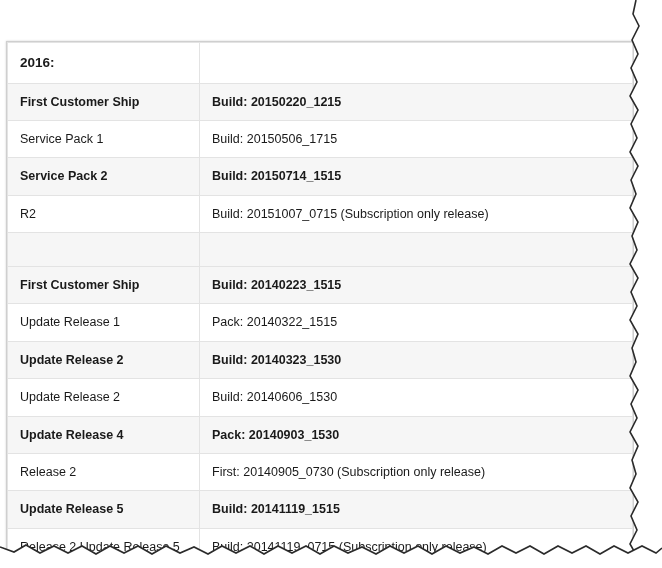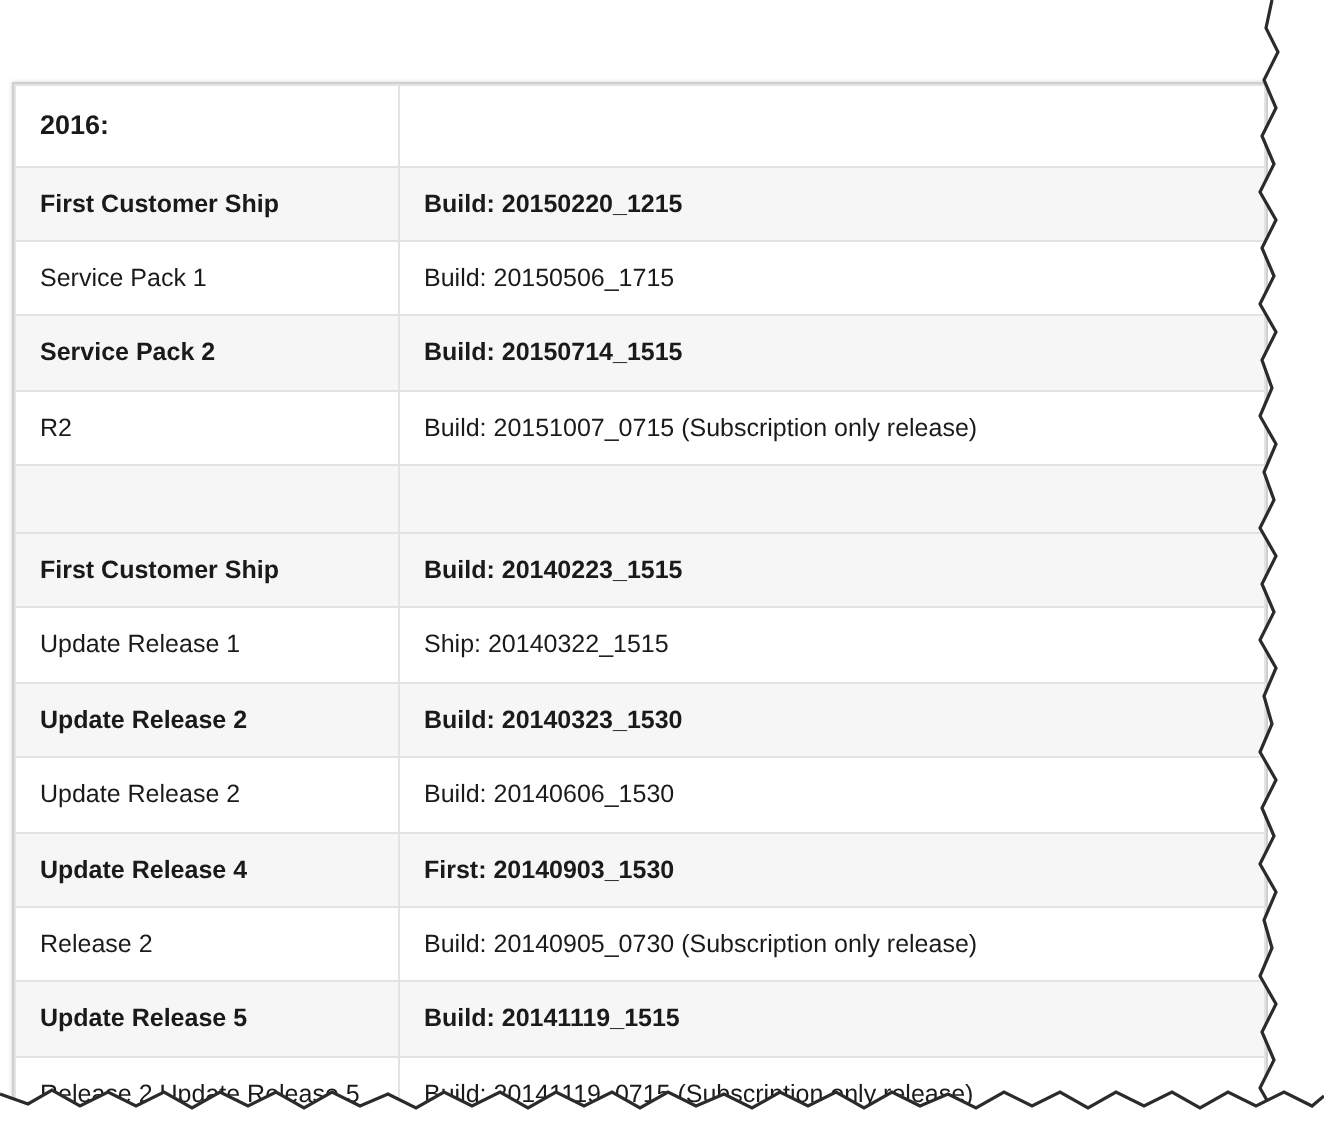--- a/index.html
+++ b/index.html
@@ -133,37 +133,37 @@
             <td></td>
           </tr>
 
 
           <tr class="row-grey">
             <td>First Customer Ship</td>
             <td>Build: 20140223_1515</td>
           </tr>
           <tr class="row-white">
             <td>Update Release 1</td>
-            <td>Ship: 20140322_1515</td>
+            <td>Pack: 20140322_1515</td>
           </tr>
           <tr class="row-grey">
             <td>Update Release 2</td>
             <td>Build: 20140323_1530</td>
           </tr>
           <tr class="row-white">
             <td>Update Release 2</td>
             <td>Build: 20140606_1530</td>
           </tr>
           <tr class="row-grey">
             <td>Update Release 4</td>
-            <td>First: 20140903_1530</td>
+            <td>Pack: 20140903_1530</td>
           </tr>
           <tr class="row-white">
             <td>Release 2</td>
-            <td>Build: 20140905_0730 (Subscription only release)</td>
+            <td>First: 20140905_0730 (Subscription only release)</td>
           </tr>
           <tr class="row-grey">
             <td>Update Release 5</td>
             <td>Build: 20141119_1515</td>
           </tr>
           <tr class="row-white">
             <td>Release 2 Update Release 5</td>
             <td>Build: 20141119_0715 (Subscription only release)</td>
           </tr>
 

